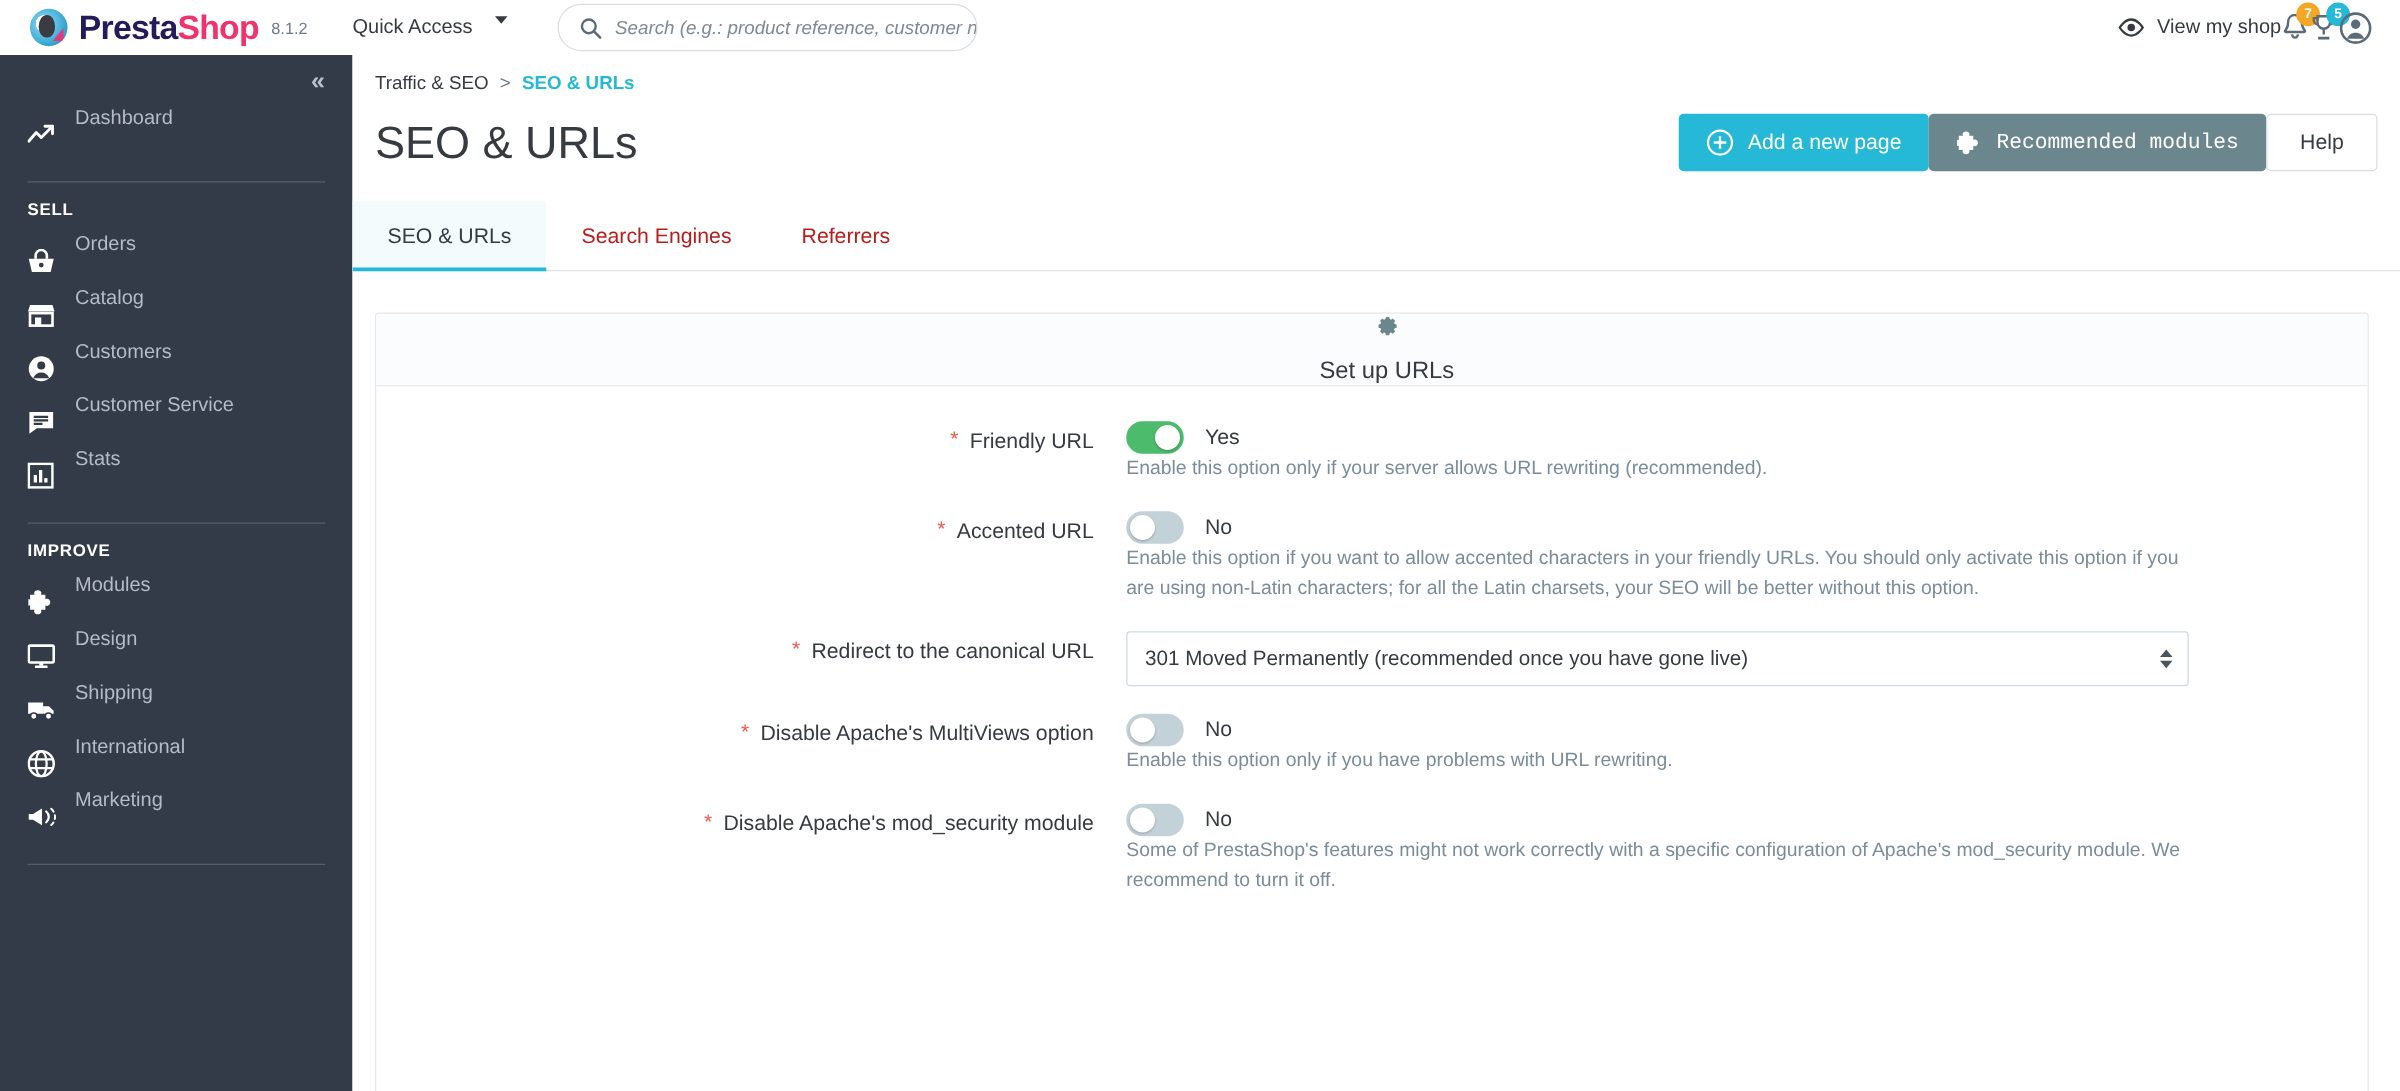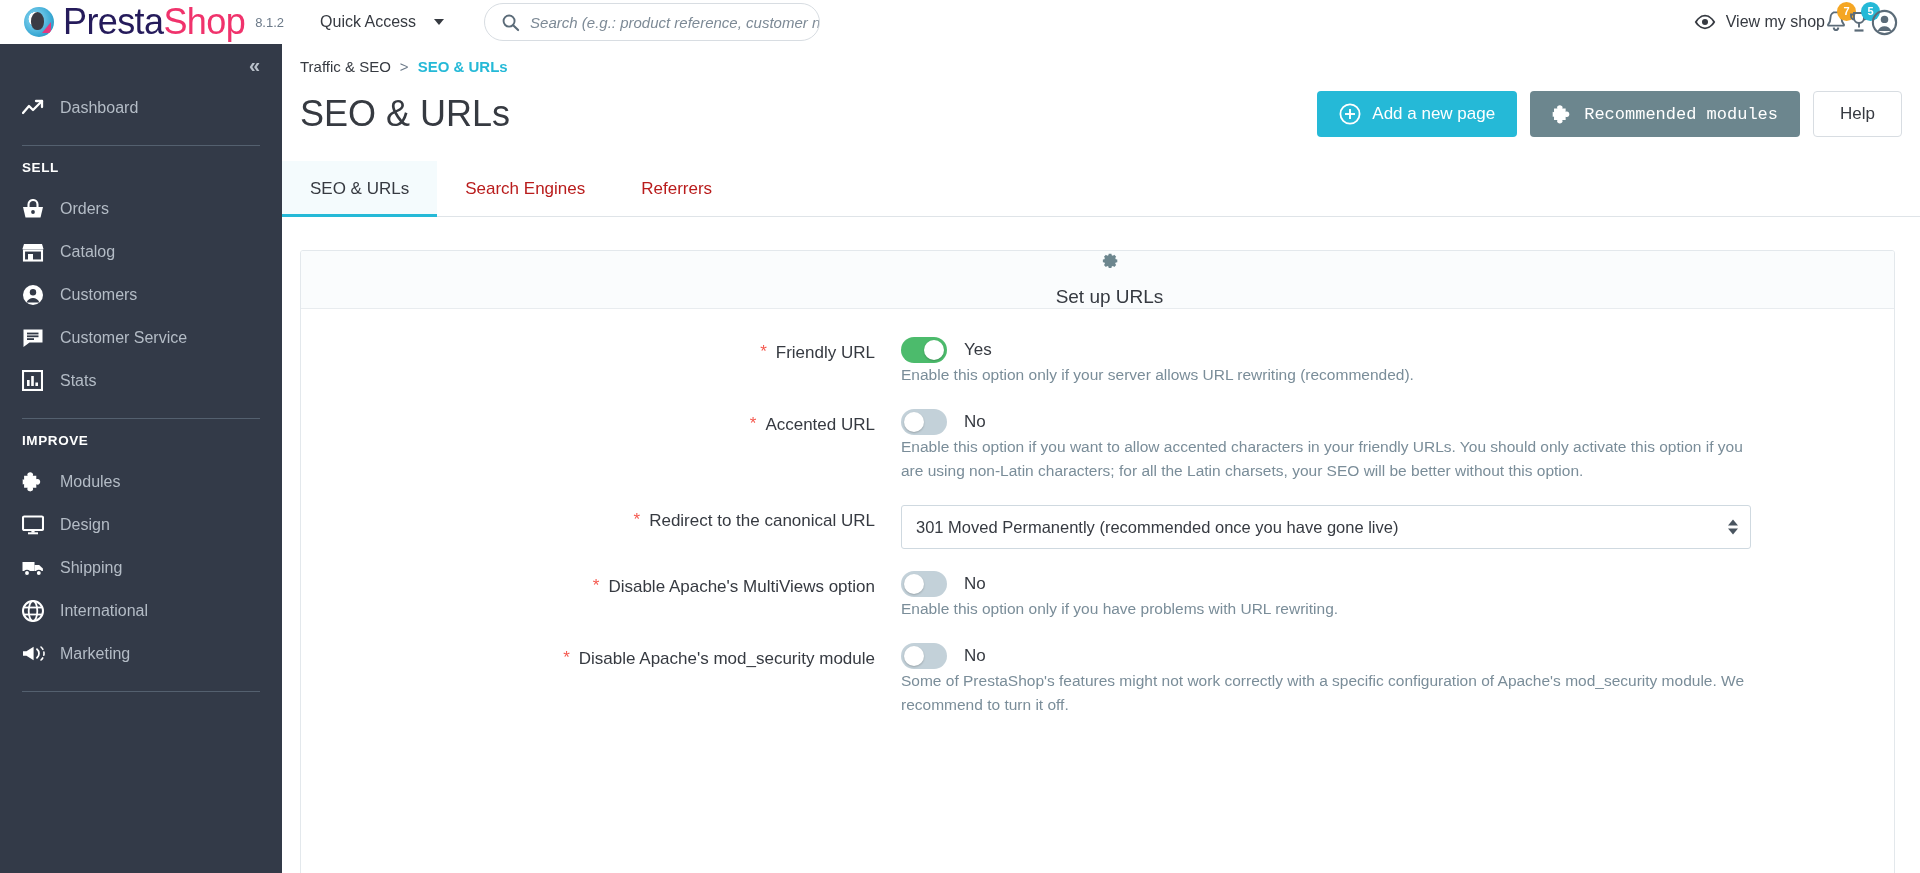--- a/index.html
+++ b/index.html
@@ -35,32 +35,32 @@
     background: #3b3b44;
   }
   .brand-logo::after {
     content: ""; position: absolute;
     right: 3px; bottom: 4px; width: 9px; height: 11px;
     background: #e4387f;
     clip-path: polygon(0 100%, 100% 0, 100% 100%);
   }
   .brand-name {
     margin-left: 9px;
-    font-size: 36px; font-weight: normal;
+    font-size: 27px; font-weight: bold;
     letter-spacing: -0.6px;
     white-space: nowrap;
   }
   .brand-presta { color: #251b5b; }
   .brand-shop { color: #f0336c; }
   .brand-version {
     margin-left: 10px; font-size: 13px; color: #6c7a89;
   }
   .quick-access {
     margin-left: 36px; font-size: 16px; color: #363a41;
-    display: flex; align-items: center; cursor: pointer;
+    display: flex; cursor: pointer;
     white-space: nowrap;
     gap: 11px;
   }
   .caret-down {
     display: inline-block; margin-left: 7px;
     width: 0; height: 0;
     border-left: 5px solid transparent;
     border-right: 5px solid transparent;
     border-top: 6px solid #363a41;
   }
@@ -110,21 +110,21 @@
   }
   .collapse-row {
     height: 42px; display: flex; align-items: center;
     justify-content: flex-end; padding-right: 24px;
   }
   .collapse-btn {
     color: #b9c0c9; font-size: 20px; letter-spacing: -2px;
     cursor: pointer; font-weight: bold;
   }
   .nav-item {
-    display: flex; align-items: center;
+    display: flex; 
     height: 43px; padding-left: 22px;
     color: #b4bcc6; font-size: 16px;
     cursor: pointer; white-space: nowrap;
   }
   .nav-icon {
     width: 30px; flex: none; display: flex;
     align-items: center; justify-content: flex-start;
   }
   .nav-label { margin-left: 8px; }
   .nav-divider {
@@ -154,21 +154,21 @@
   .page-head {
     display: flex; align-items: center;
     padding: 0 18px 0 18px; margin-top: 8px;
     height: 62px;
   }
   .page-title {
     font-size: 36px; font-weight: normal; color: #363a41;
     white-space: nowrap;
   }
   .page-actions {
-    margin-left: auto; display: flex; align-items: flex-end; gap: 13px; border-radius: 13px;
+    margin-left: auto; display: flex; align-items: flex-end;  border-radius: 13px;
   }
   .btn {
     display: flex; align-items: center; gap: 11px;
     height: 46px; padding: 0 22px;
     border-radius: 4px; font-size: 17px;
     cursor: pointer; border: none;
     font-family: "Liberation Sans", sans-serif;
     white-space: nowrap;
   }
   .btn-primary { background: #25b9d7; color: #fff; }

